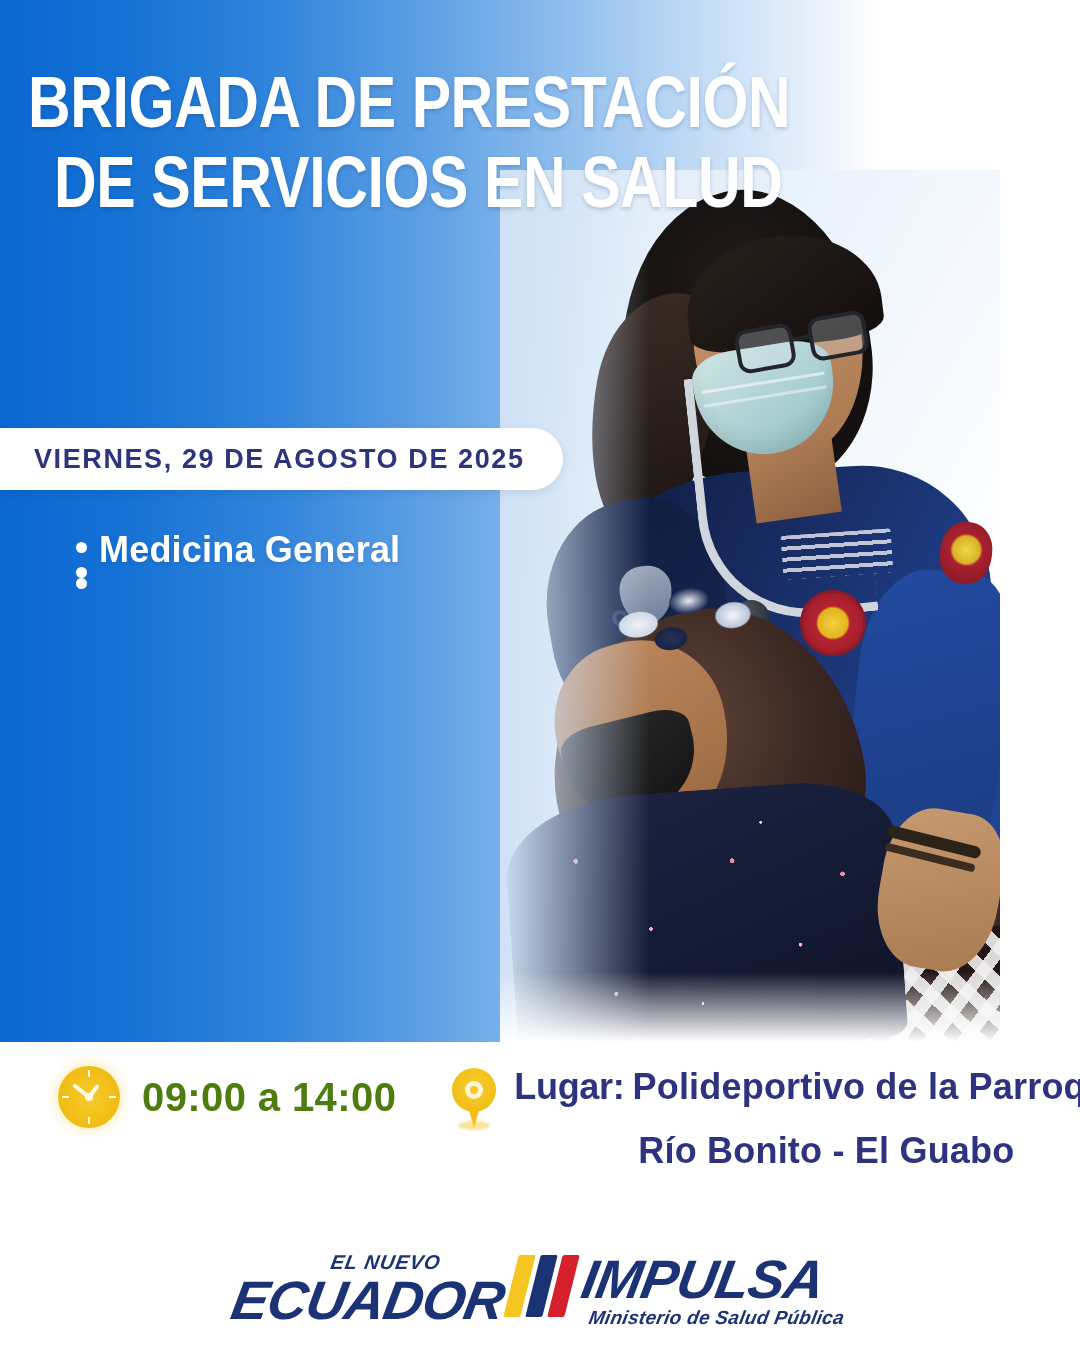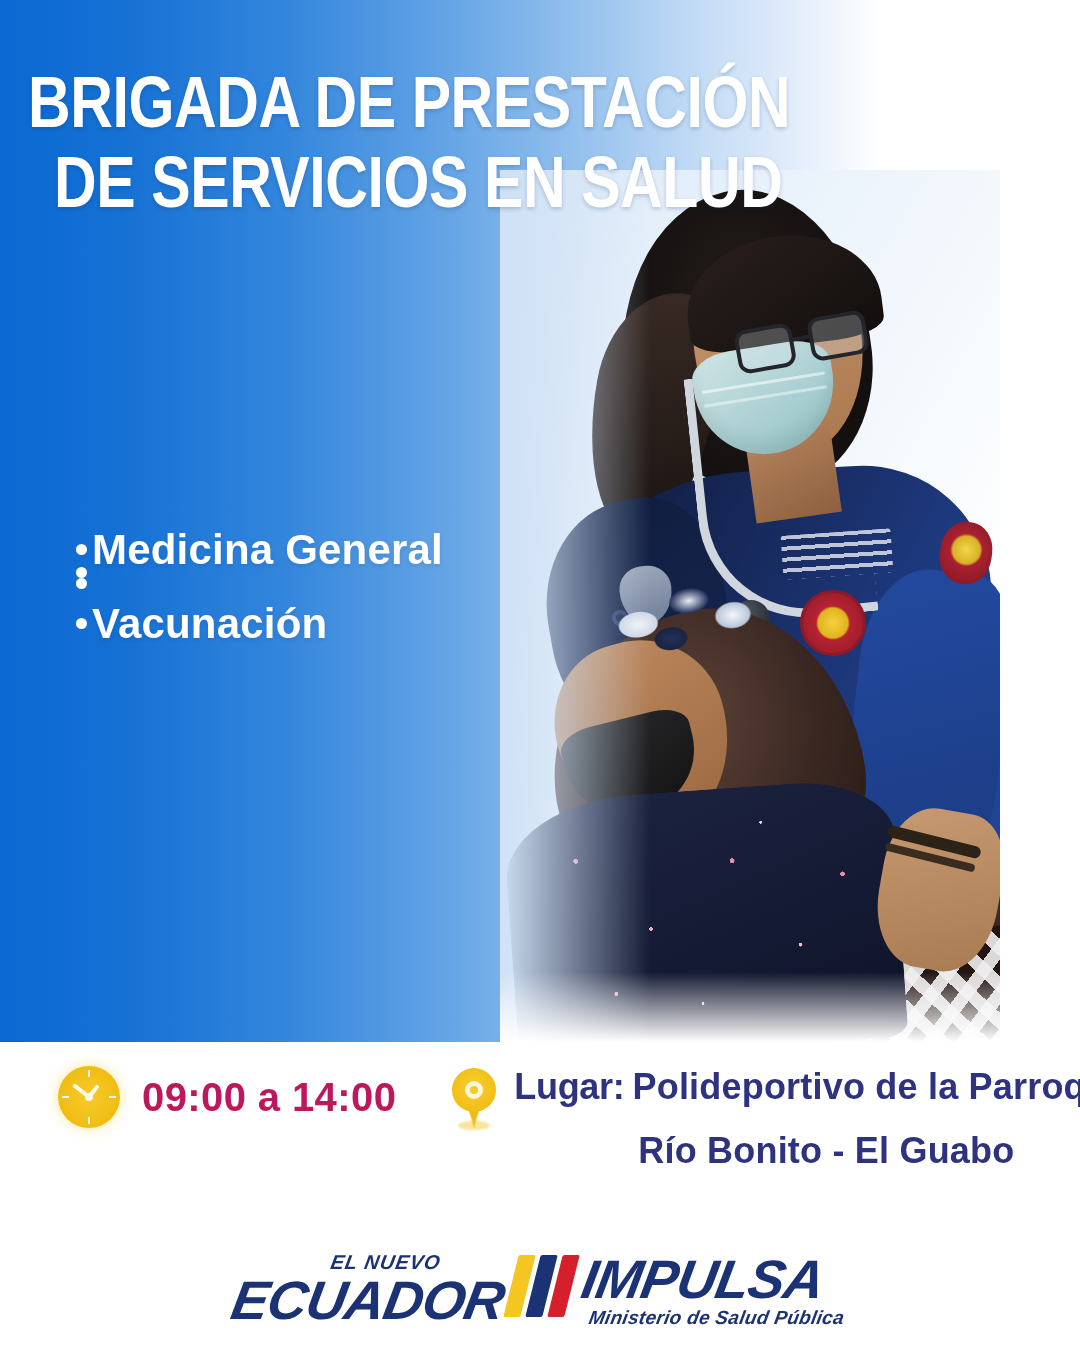--- a/index.html
+++ b/index.html
@@ -242,22 +242,22 @@
     box-shadow:0 3px 8px rgba(0,30,80,.10);
   }
   .date-pill span{
     margin-left:34px; color:#2e3380; font-weight:700;
     font-size:27px; letter-spacing:1.6px; white-space:nowrap;
   }
 
   
   .services{ position:absolute; left:76px; top:524px; z-index:4; }
   .svc{
-    display:flex; align-items:baseline; gap:5px;
-    color:#ffffff; font-weight:700; font-size:42px; line-height:52px;
+    display:flex; align-items:baseline; gap:12px;
+    color:#ffffff; font-weight:700; font-size:36px; line-height:52px;
     letter-spacing:.2px; white-space:nowrap;
     text-shadow:0 2px 4px rgba(0,40,90,.13);
   }
   .svc .dot{
     width:11px; height:11px; background:#ffffff; border-radius:50%;
     flex:0 0 11px; position:relative; top:-9px;
   }
 
   
   .footer{
@@ -283,21 +283,21 @@
   .clock-icon .pin{
     position:absolute; left:27px; top:27px; width:8px; height:8px;
     background:#fffbe8; border-radius:50%;
   }
   .clock-icon .tk{ position:absolute; background:#fffbe8; }
   .clock-icon .t1{ left:30px; top:4px;  width:2px; height:7px; }
   .clock-icon .t2{ left:30px; bottom:4px; width:2px; height:7px; }
   .clock-icon .t3{ top:30px; left:4px;  height:2px; width:7px; }
   .clock-icon .t4{ top:30px; right:4px; height:2px; width:7px; }
   .time-text{
-    margin-left:22px; color:#be185d; font-weight:700;
+    margin-left:22px; color:#4d7c0f; font-weight:700;
     font-size:40px; letter-spacing:.4px; white-space:nowrap;
   }
 
   .place-block{ display:flex; align-items:flex-start; margin-left:56px; }
   .pin-icon{
     width:44px; height:62px; position:relative; flex:0 0 44px; margin-top:2px;
   }
   .pin-icon .body{
     position:absolute; left:0; top:0; width:44px; height:44px;
     background:radial-gradient(circle at 50% 45%,#f8ce35 0%,#f1bd13 75%,#e9b40b 100%);
@@ -409,35 +409,34 @@
     <div class="bracelet"></div>
     <div class="ph-fade-l"></div>
     <div class="ph-fade-b"></div>
   </div>
 
   <div class="headline">
     <div class="l1">BRIGADA DE PRESTACIÓN</div>
     <div class="l2">DE SERVICIOS EN SALUD</div>
   </div>
 
+  <div class="date-pill">
+    <span>VIERNES, 29 DE AGOSTO DE 2025</span>
+  </div>
 
   <div class="services">
     <div class="svc">
       <span class="dot"></span>
       <span>Medicina General</span>
     </div>
     <div class="svc">
       <span class="dot"></span>
     </div>
     <div class="svc">
       <span class="dot"></span>
-    </div>
-    <div class="svc">
-      <span class="dot"></span>
-      <span>Vacunación</span>
     </div>
   </div>
 </div>
 
 <div class="footer">
 
   <div class="info-row">
 
     <div class="time-block">
       <div class="clock-icon">

